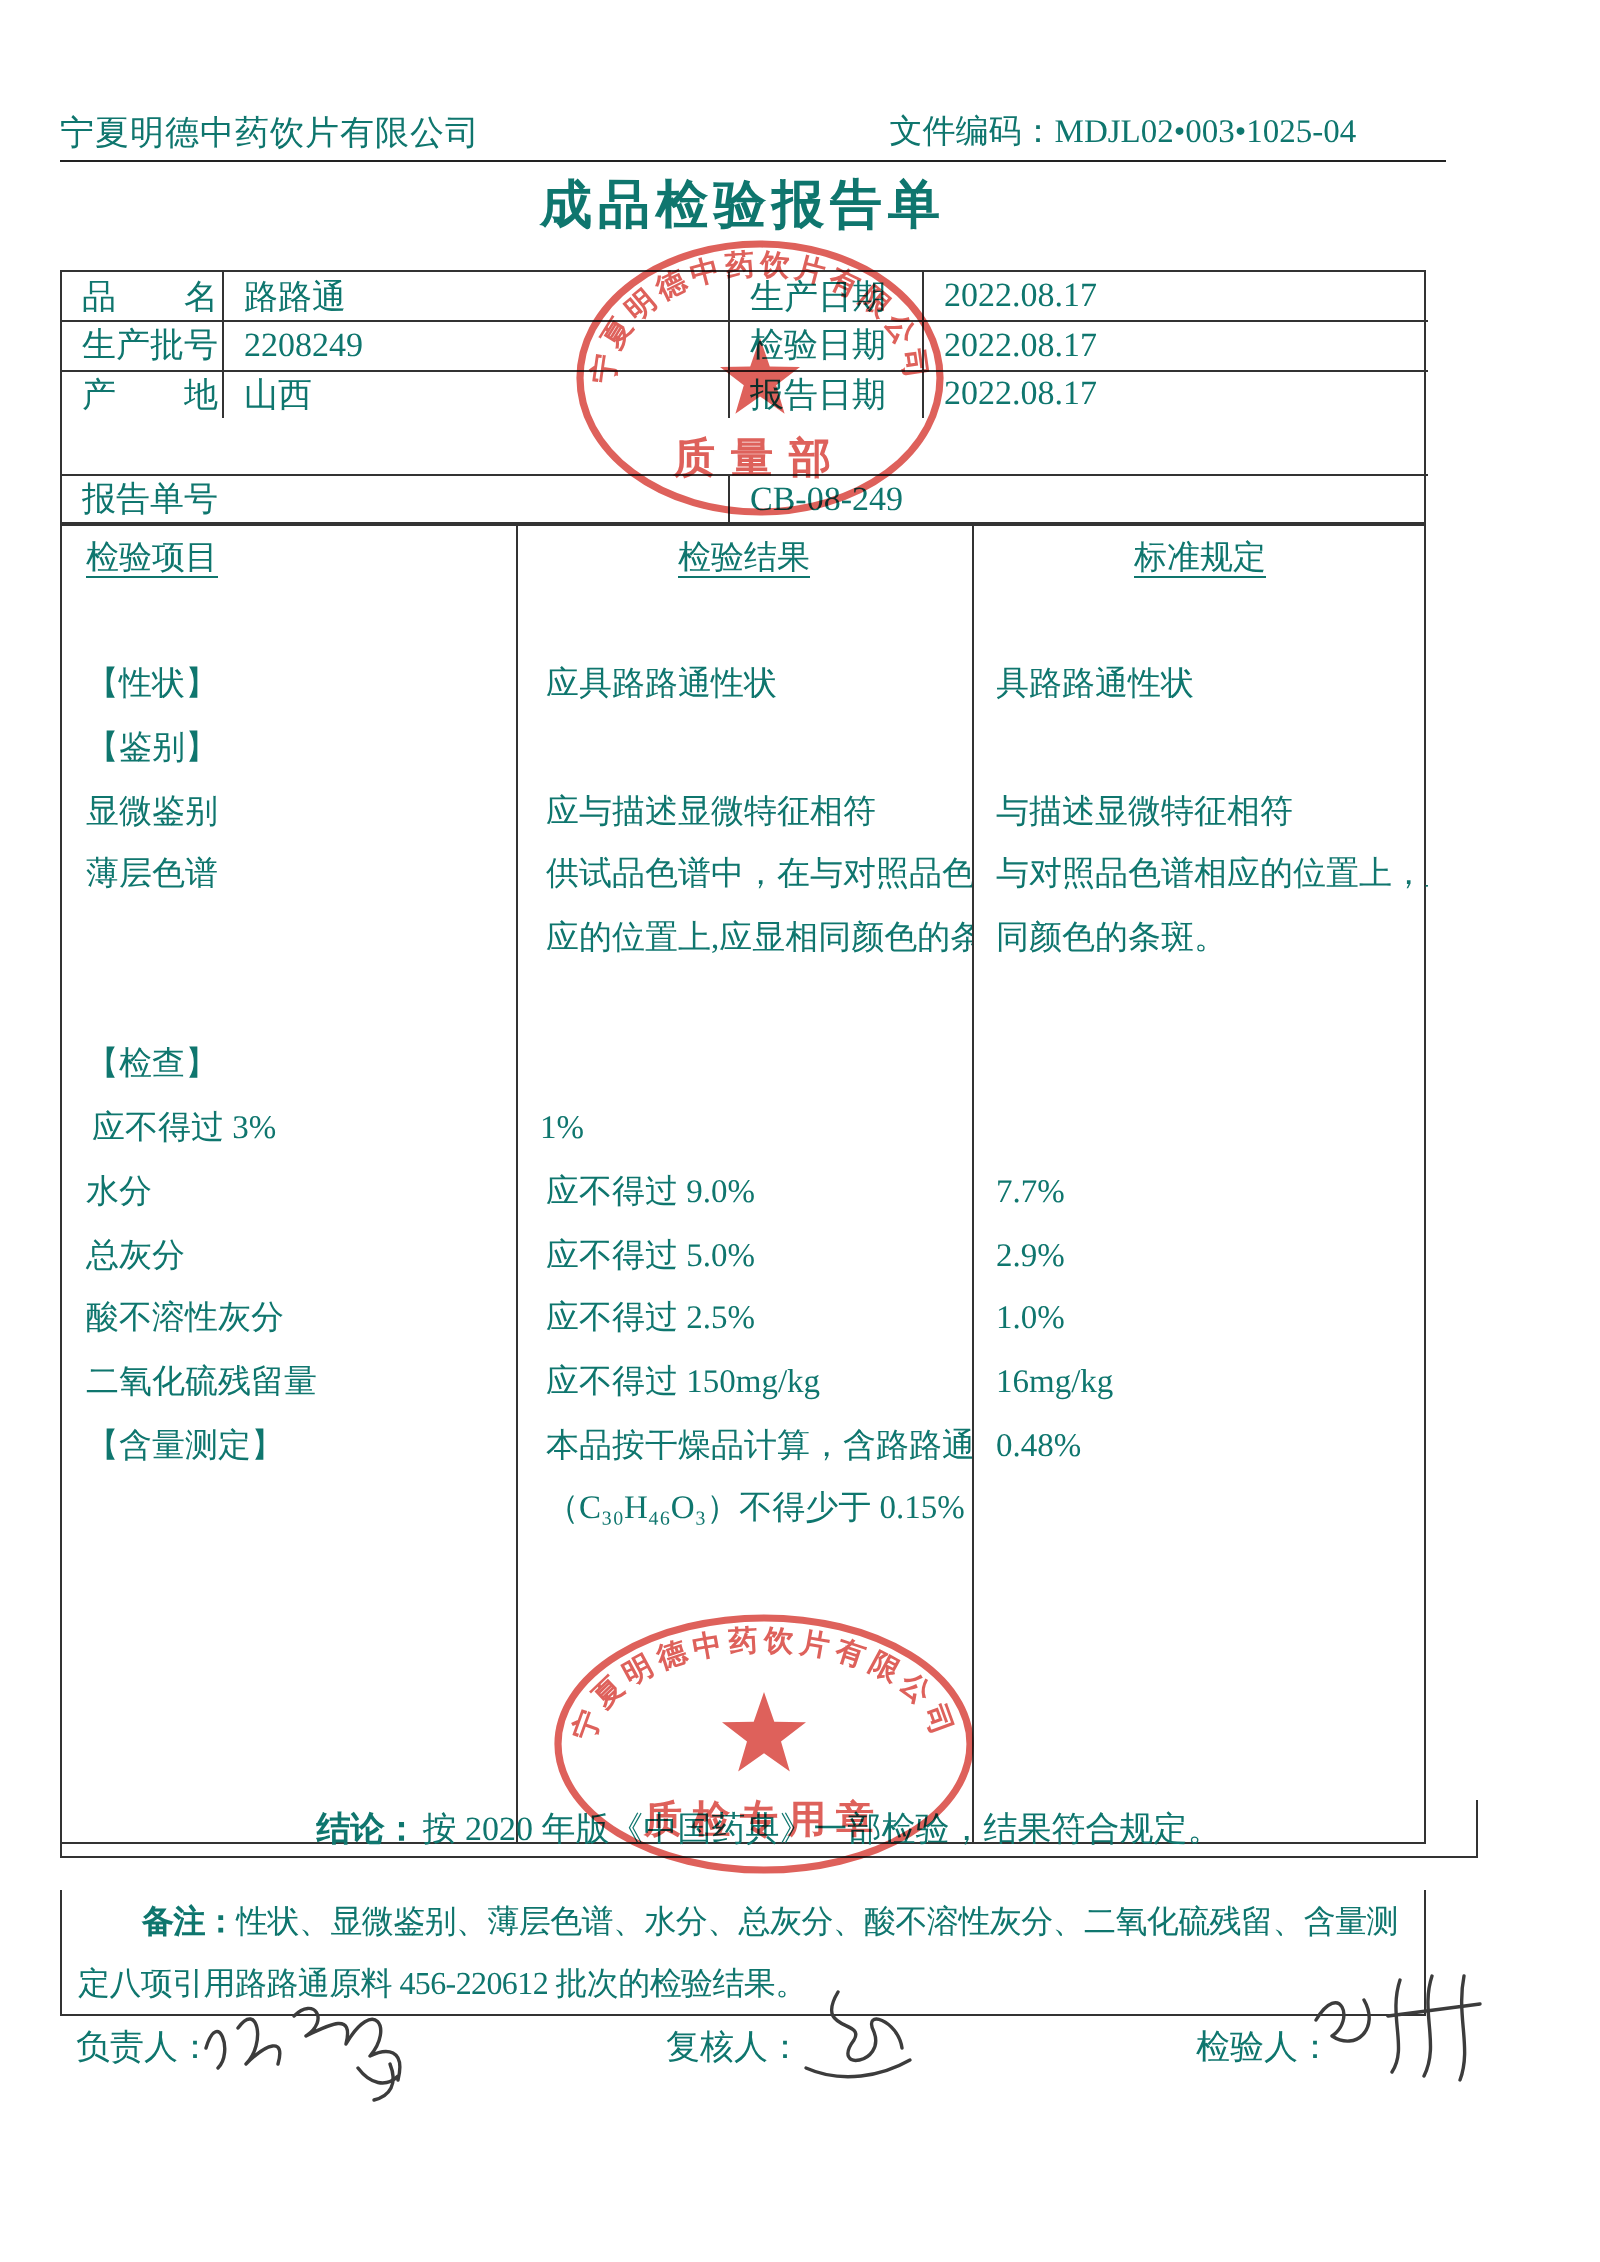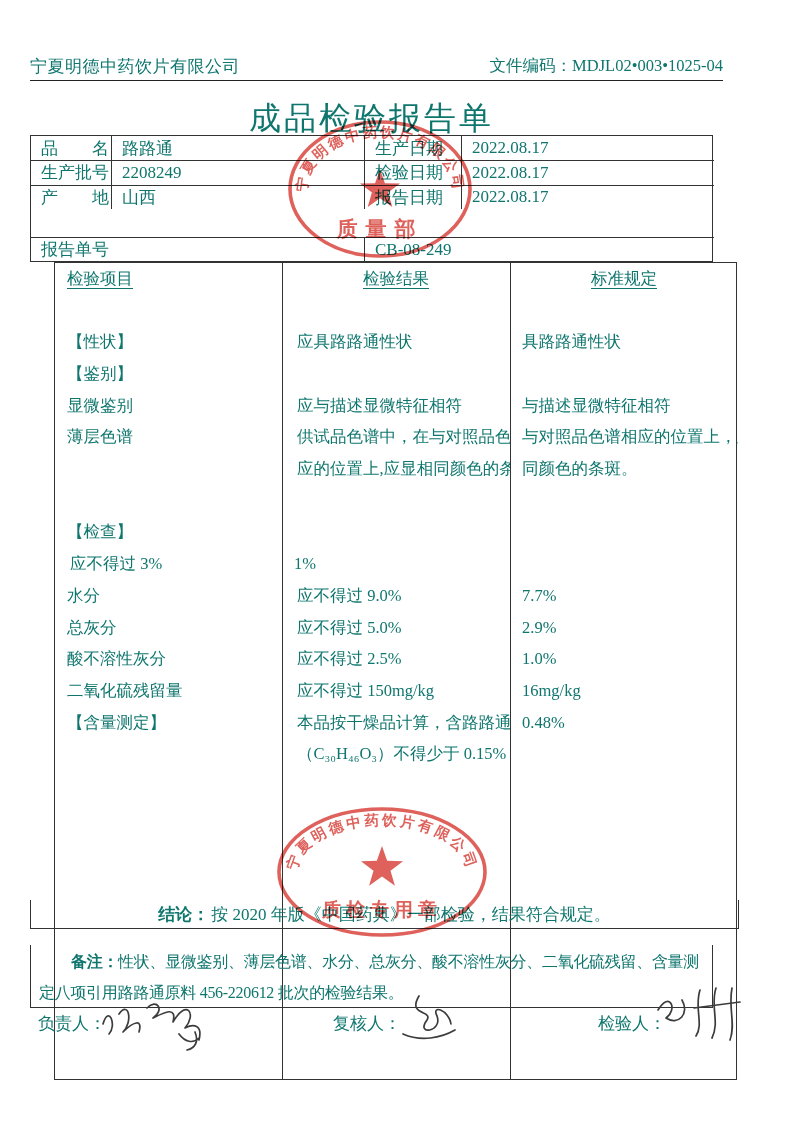--- a/index.html
+++ b/index.html
@@ -1,38 +1,38 @@
 <!DOCTYPE html>
 <html><head>
 <meta charset="utf-8">
 <style>
   html,body{margin:0;padding:0;background:#e8e8e8;}
   .page{position:relative;width:800px;height:1131px;background:#ffffff;margin:0 auto;
         font-family:"Liberation Serif","DejaVu Serif",serif;color:#0f766e;overflow:hidden;}
 
   
   .hdr-company{position:absolute;left:30px;top:55px;font-size:17px;letter-spacing:.5px;}
-  .hdr-code{position:absolute;top:55px;left:400px;width:323px;text-align:right;font-size:16.5px;}
+  .hdr-code{position:absolute;top:55px;left:400px;width:323px;text-align:center;font-size:16.5px;}
   .hdr-rule{position:absolute;left:30px;top:80px;width:693px;border-top:1.6px solid #222;}
-  .title{position:absolute;left:30px;top:97px;width:683px;text-align:center;font-size:32px;font-weight:normal;
+  .title{position:absolute;left:30px;top:85px;width:683px;text-align:center;font-size:26px;font-weight:bold;
          font-family:"Liberation Sans","DejaVu Sans",sans-serif;letter-spacing:3px;}
 
   
   .itable{position:absolute;left:30px;top:135px;width:683px;height:127px;border:1.4px solid #333;
           box-sizing:border-box;display:grid;grid-template-rows:repeat(4,1fr);}
   .irow{display:grid;border-top:1.2px solid #333;box-sizing:border-box;}
   .irow:first-child{border-top:none;}
   .r4{grid-template-columns:80px 253px 97px 253px;}
   .r2{grid-template-columns:333px 350px;margin-top:28px;}
   .icell{display:flex;align-items:center;padding-left:10px;font-size:17px;border-left:1.2px solid #333;
          box-sizing:border-box;overflow:hidden;white-space:nowrap;}
   .icell:first-child{border-left:none;}
 
   
-  .mtable{position:absolute;left:30px;top:262px;width:683px;height:818px;border:1.4px solid #333;box-sizing:border-box;margin-left:24px;}
+  .mtable{position:absolute;left:30px;top:262px;width:683px;height:660px;border:1.4px solid #333;box-sizing:border-box;}
   .vline{position:absolute;top:0;bottom:0;border-left:1.2px solid #333;}
   .mrow{position:absolute;left:0;width:100%;height:31.7px;display:grid;grid-template-columns:227px 228px 228px;
         align-items:center;font-size:16.5px;}
   .mcell{padding-left:12px;white-space:nowrap;overflow:hidden;box-sizing:border-box;}
   .mcell.spec{padding-left:15px;}
   .mrow.mhdr .mcell{padding-left:0;text-align:center;}
   .mrow.mhdr .mcell.first{text-align:left;padding-left:12px;}
   .mrow.mhdr span{text-decoration:underline;text-underline-offset:4px;}
 
   

